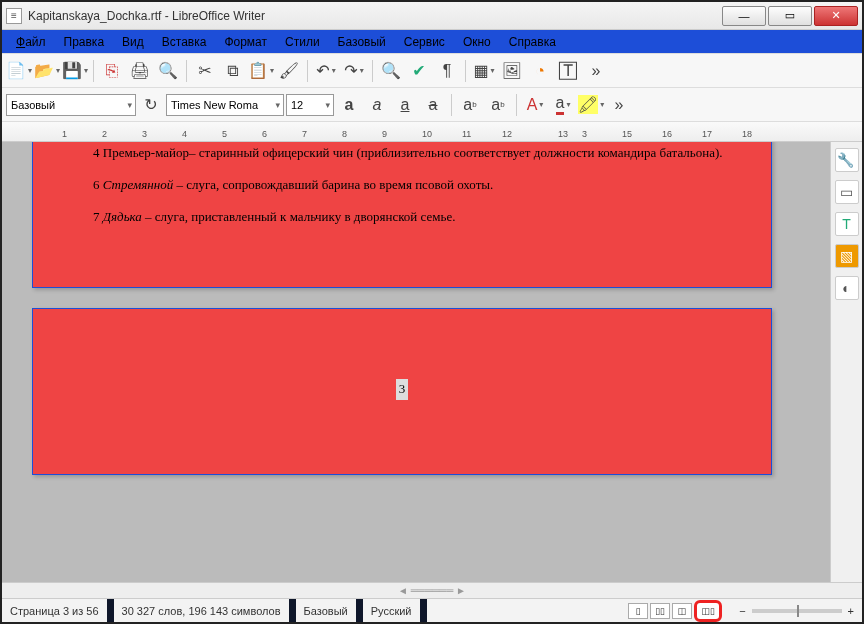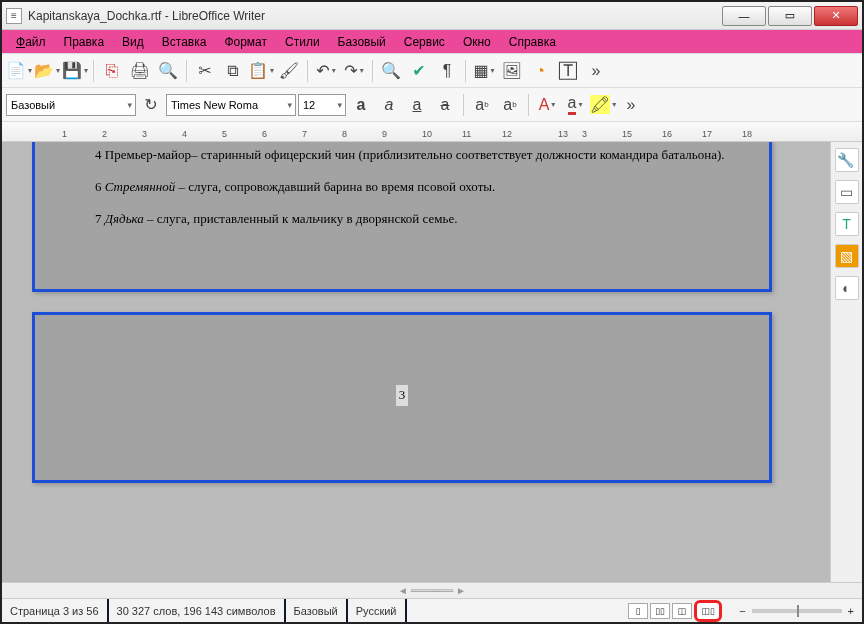--- a/index.html
+++ b/index.html
@@ -4,42 +4,42 @@
 <style>
 * { box-sizing: border-box; margin: 0; padding: 0; }
 body { font-family: "Segoe UI", Tahoma, sans-serif; font-size: 12px; background: #fff; width: 864px; height: 624px; overflow: hidden; border: 2px solid #222; position: relative; }
 .window-frame { display: flex; flex-direction: column; height: 100%; }
 .titlebar { height: 28px; background: linear-gradient(#f5f5f5,#e8e8e8); border-bottom: 1px solid #ccc; display: flex; align-items: center; padding: 0 4px; }
 .titlebar .app-icon { width: 16px; height: 16px; background: #fff; border: 1px solid #999; margin-right: 6px; display:flex;align-items:center;justify-content:center;font-size:10px;color:#555; }
 .titlebar .title { flex: 1; font-size: 12px; color: #333; }
 .win-btns { display: flex; gap: 2px; }
 .win-btn { width: 44px; height: 20px; border: 1px solid #888; border-radius: 2px; display: flex; align-items: center; justify-content: center; font-size: 11px; background: linear-gradient(#fdfdfd,#e0e0e0); }
 .win-btn.close { background: linear-gradient(#e77,#c33); color: #fff; border-color:#a22; }
-.menubar { height: 24px; background: #ec4899; border-bottom: 1px solid #ddd; display: flex; align-items: center; padding: 0 6px; gap: 2px; }
+.menubar { height: 24px; background: #1d4ed8; border-bottom: 1px solid #ddd; display: flex; align-items: center; padding: 0 6px; gap: 2px; }
 .menubar .menu-item { padding: 2px 8px; cursor: default; }
 .menubar .menu-item u { text-decoration: underline; }
 .toolbar { height: 34px; background: #f7f7f7; border-bottom: 1px solid #ddd; display: flex; align-items: center; padding: 0 4px; gap: 2px; }
 .tbtn { width: 26px; height: 26px; border: 1px solid transparent; border-radius: 3px; display:flex;align-items:center;justify-content:center; font-size:16px; color:#444; background:#f7f7f7; }
 .tbtn.drop::after { content:"▾"; font-size:8px; margin-left:2px; color:#666; }
 .sep { width:1px; height:22px; background:#ccc; margin:0 3px; }
 .combo { height: 22px; border: 1px solid #999; background:#fff; display:flex; align-items:center; padding:0 18px 0 4px; position:relative; font-size:11px; }
 .combo::after { content:"▾"; position:absolute; right:3px; font-size:9px; color:#666; }
-.combo.para { width:130px; } .combo.font { width:130px; } .combo.size { width:48px; }
+.combo.para { width:130px; } .combo.font { width:118px; } .combo.size { width:48px; }
 .ruler { height: 20px; background: linear-gradient(#fafafa,#eee); border-bottom: 1px solid #ccc; position:relative; font-size:9px; color:#555; overflow:hidden; }
 .ruler .tick { position:absolute; top:7px; }
 .doc-area { flex:1; display:flex; background:#bbb; overflow:hidden; }
 .pages { flex:1; overflow:auto; padding:0 0 0 30px; position:relative; }
-.page { background:#a3a3a3; width:740px; margin:0 0 20px 0; border:3px solid #1d4ed8; box-shadow:2px 2px 4px rgba(0,0,0,0.2); padding: 10px 40px 60px 40px; font-family:"Times New Roman",serif; font-size:13px; line-height:1.55; color:#000; text-align:justify; }
+.page { background:#ef4444; width:740px; margin:0 0 20px 0; border:1px solid #1d4ed8; box-shadow:2px 2px 4px rgba(0,0,0,0.2); padding: 10px 40px 60px 40px; font-family:"Times New Roman",serif; font-size:13px; line-height:1.55; color:#000; text-align:justify; }
 .page.first { margin-top:-4px; padding-top:4px; }
 .page.second { padding-top:70px; }
 .pgnum { text-align:center; font-size:13px; background:#ddd; display:inline-block; padding:0 3px; }
 .sidebar { width: 32px; background:#f0f0f0; border-left:1px solid #ccc; display:flex; flex-direction:column; align-items:center; padding-top:6px; gap:8px; }
 .side-btn { width:24px; height:24px; border:1px solid #ccc; background:#fff; border-radius:2px; display:flex;align-items:center;justify-content:center; font-size:14px; color:#555; }
 .statusbar { height: 24px; background:#f3f3f3; border-top:1px solid #ccc; display:flex; align-items:center; font-size:11px; color:#333; }
-.status-cell { padding:0 8px; border-right:2px solid #0f172a; height:100%; display:flex; align-items:center; }
+.status-cell { padding:0 8px; border-right:7px solid #0f172a; height:100%; display:flex; align-items:center; }
 .status-flex { flex:1; }
 .view-btn { width:20px; height:16px; border:1px solid #aaa; margin:0 1px; background:#fff; display:inline-flex;align-items:center;justify-content:center; font-size:9px; }
 .view-btn.highlight { border:3px solid #e22; border-radius:6px; padding:2px; width:28px; height:22px; }
 .zoom-slider { width:90px; height:4px; background:#ccc; margin:0 6px; position:relative; }
 .zoom-slider::before { content:""; position:absolute; left:50%; top:-4px; width:2px; height:12px; background:#888; }
 .bold-btn { font-weight:bold; } .ital-btn { font-style:italic; } .under-btn { text-decoration:underline; }
 .red-wave { border-bottom:1px dotted #c00; }
 em { font-style: italic; }
 .scrollbar-h { height:16px; background:#eee; border-top:1px solid #ccc; display:flex; align-items:center; justify-content:center; color:#999; font-size:10px; }
 </style>

